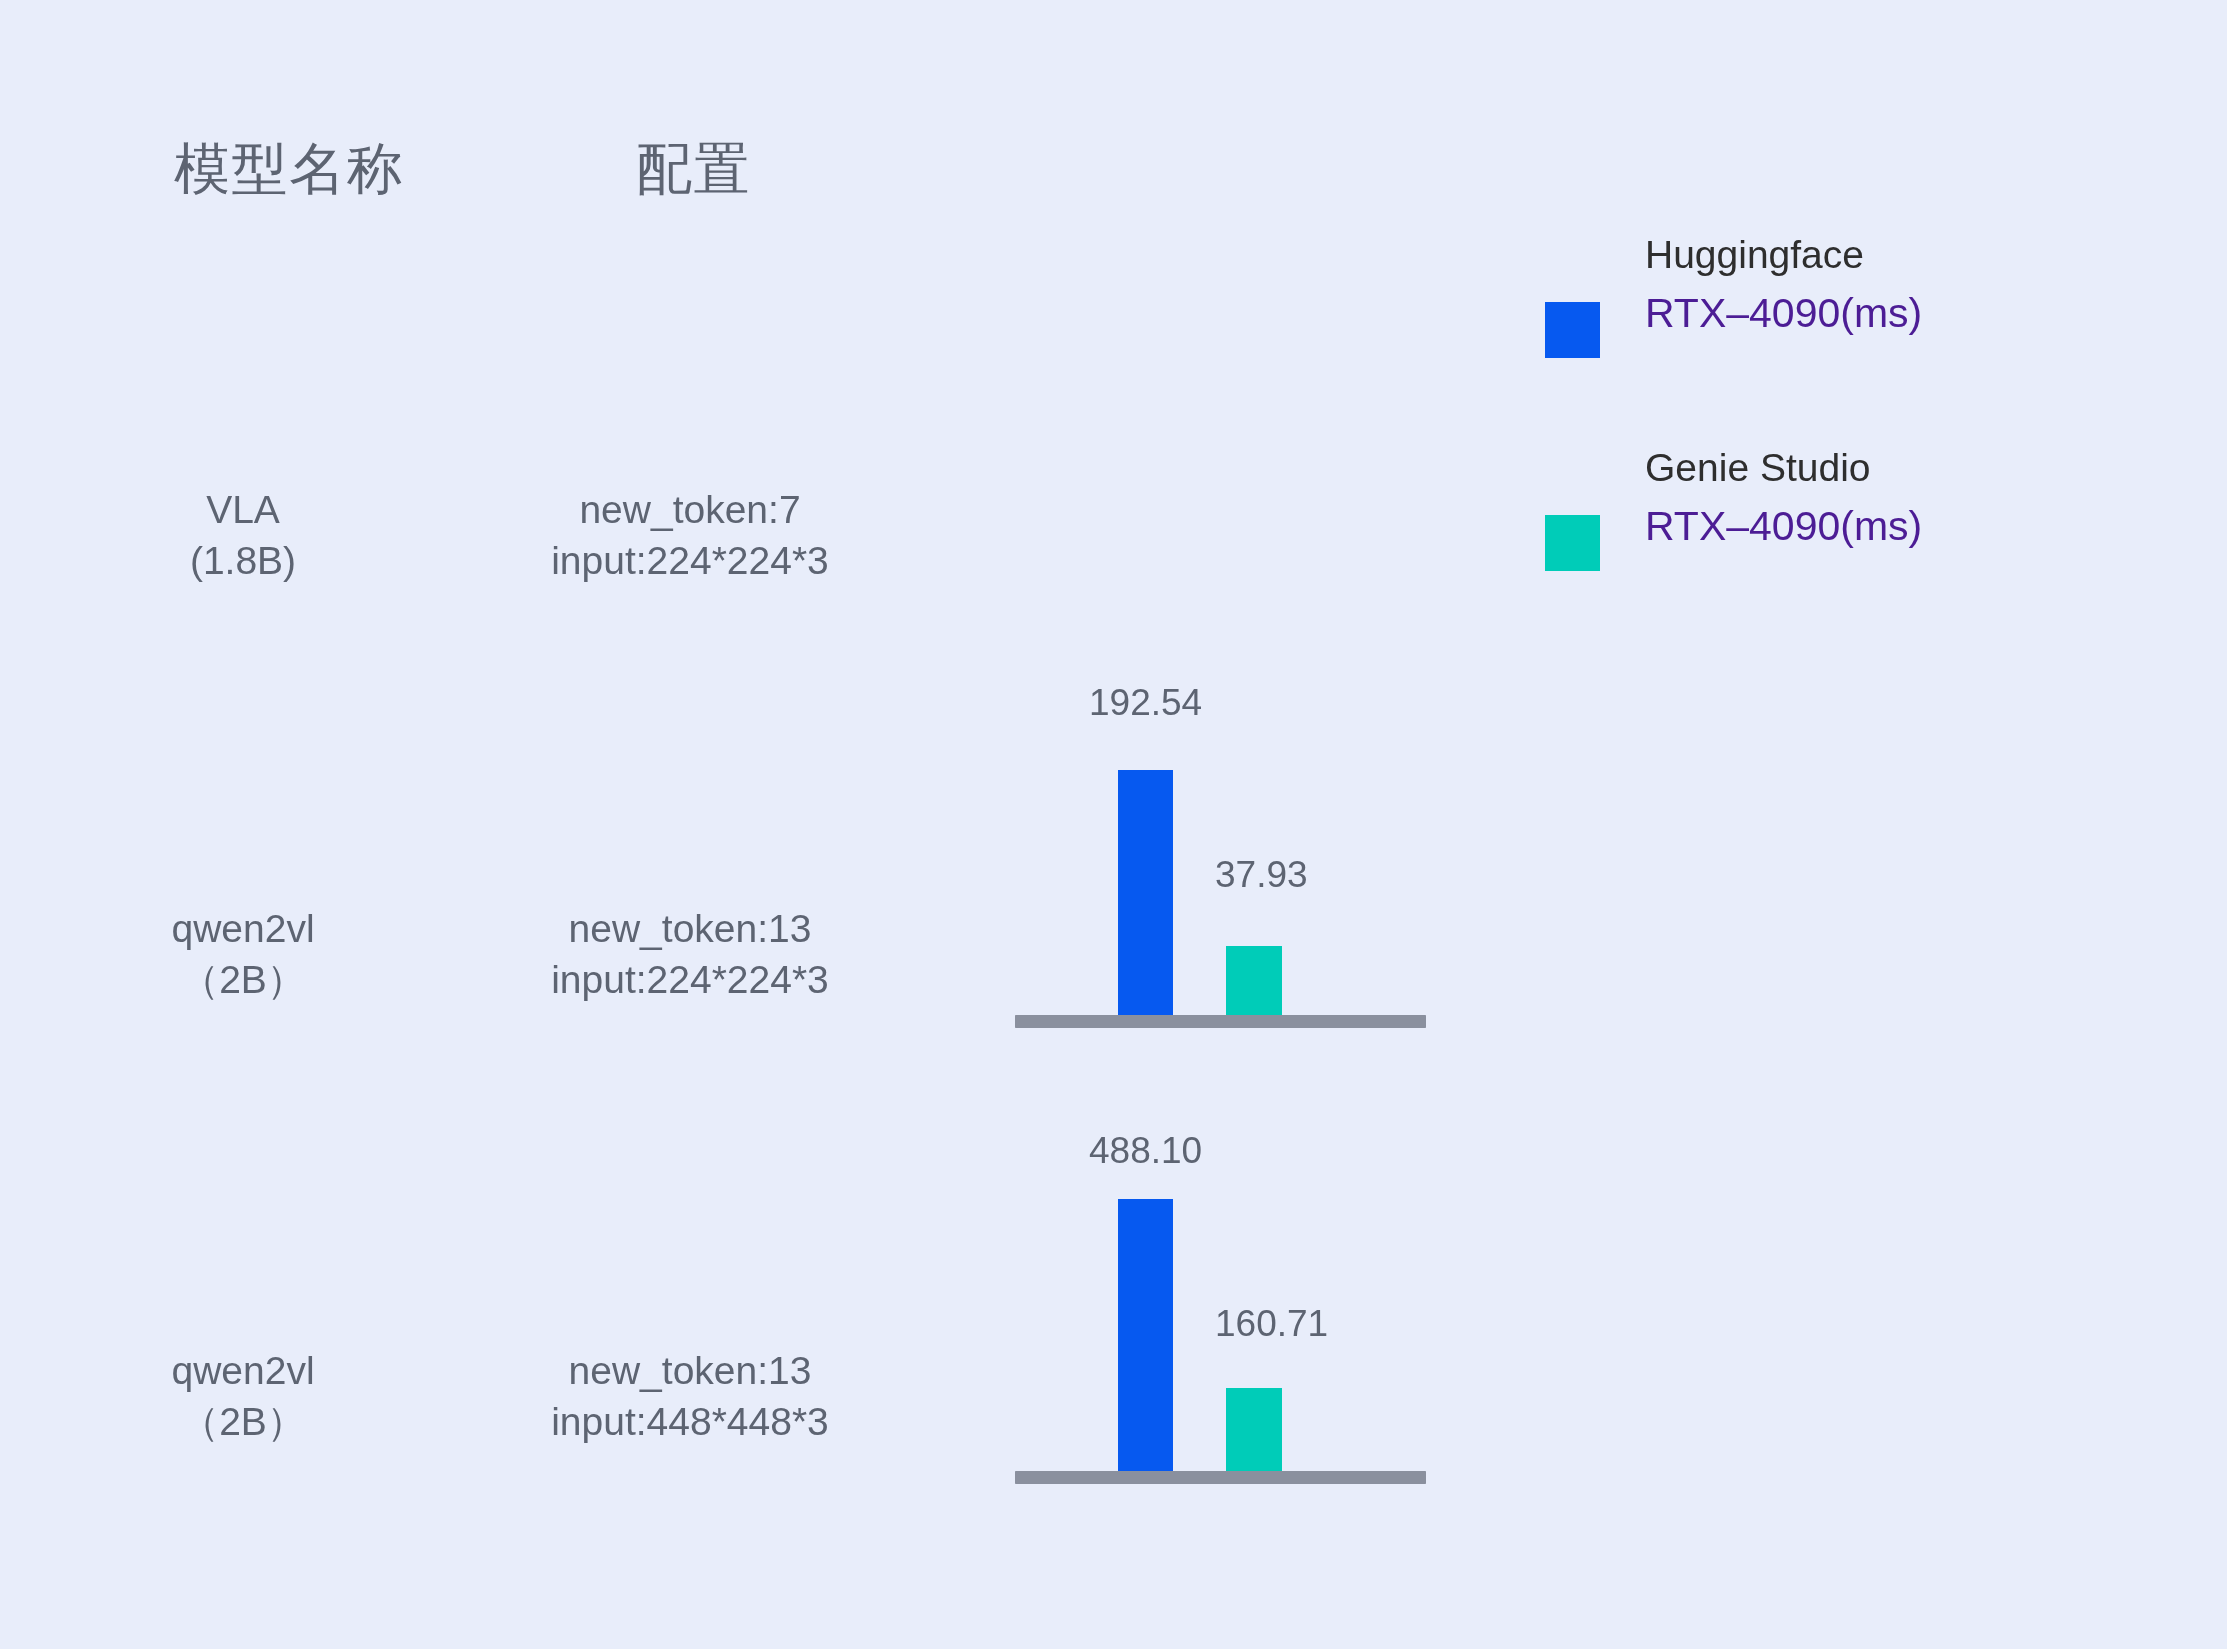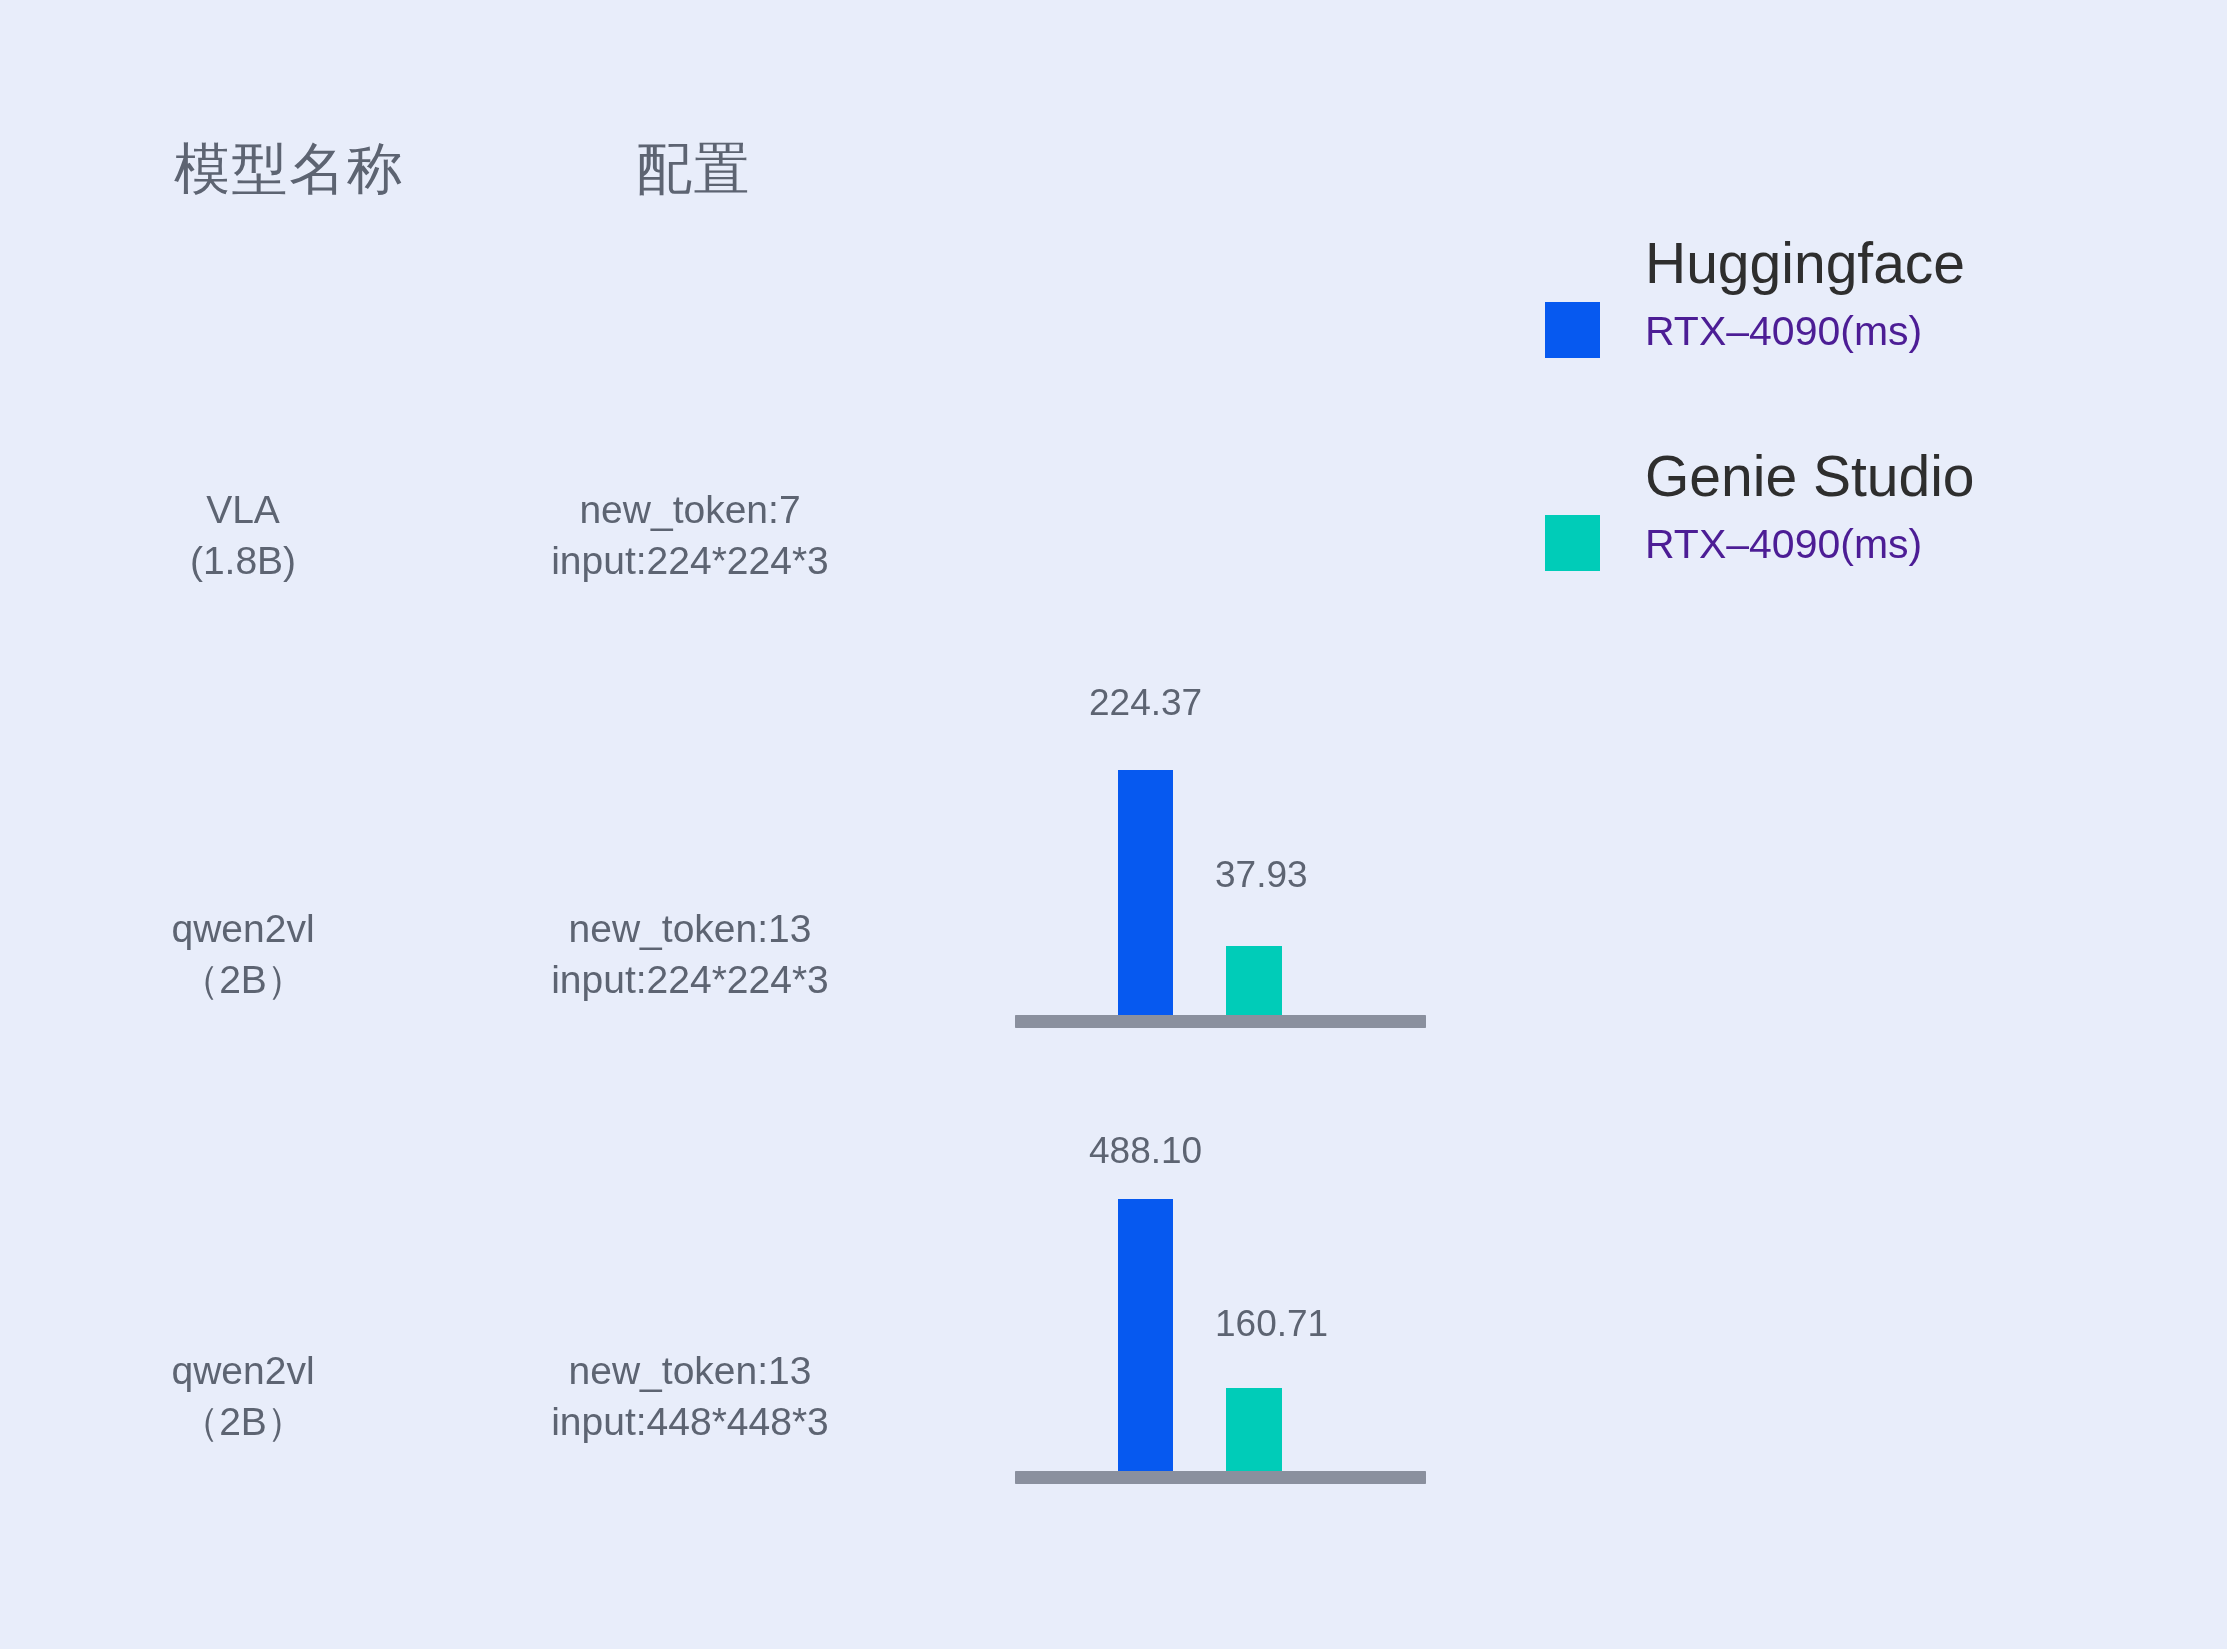--- a/index.html
+++ b/index.html
@@ -145,21 +145,21 @@
 
   .legend-text {
     position: absolute;
     left: 105px;
     top: 0;
     width: 486px;
   }
   .legend-title {
     display: block;
     color: #2e2e2e;
-    font-size: 57px;
+    font-size: 39px;
     line-height: 1;
     margin-bottom: 19px;
     white-space: nowrap;
   }
   .legend-sub {
     display: block;
     color: #4c1d95;
     font-size: 41px;
     line-height: 1;
     white-space: nowrap;
@@ -187,21 +187,21 @@
   <div id="row-1" class="chart-row">
     <div class="row-model-label">
       <span class="label-line">qwen2vl</span>
       <span class="label-line">（2B）</span>
     </div>
     <div class="row-config-label">
       <span class="label-line">new_token:13</span>
       <span class="label-line">input:224*224*3</span>
     </div>
     <div class="plot">
-      <div class="value-label blue-lbl">224.37</div>
+      <div class="value-label blue-lbl">192.54</div>
       <div class="value-label teal-lbl">37.93</div>
       <div class="bar-wrap">
         <div class="bar blue" style="height:249px;"></div>
         <div class="bar teal" style="height:73px;"></div>
       </div>
       <div class="axis-line"></div>
     </div>
   </div>
 
   <div id="row-2" class="chart-row">

